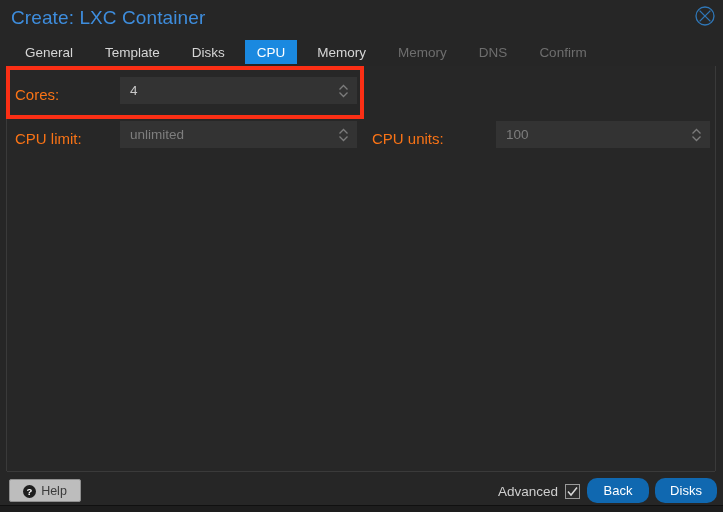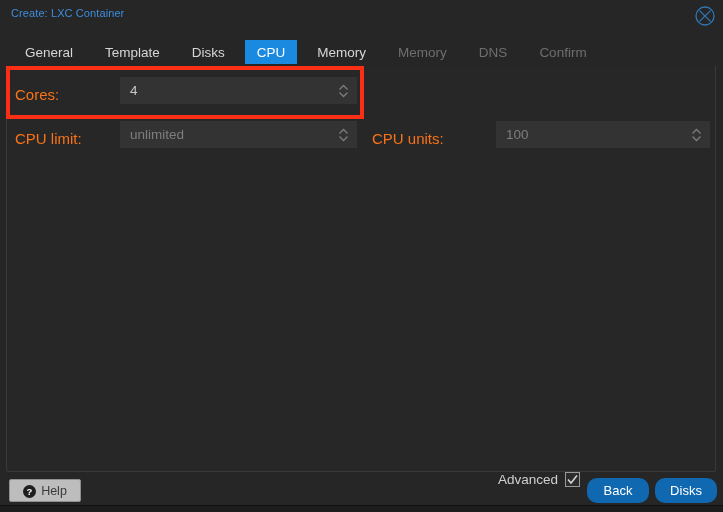--- a/index.html
+++ b/index.html
@@ -41,21 +41,21 @@
   
   .titlebar {
     position: absolute;
     left: 0; top: 0;
     width: 723px; height: 32px;
     background: #262626;
   }
   .title-text {
     position: absolute;
     left: 11px; top: 7px;
-    font-size: 11px;
+    font-size: 19px;
     color: #3e8ddd;
     letter-spacing: .1px;
     white-space: nowrap;
   }
   .close-btn {
     position: absolute;
     right: 7px; top: 5px;
     width: 22px; height: 22px;
     cursor: pointer;
   }
@@ -196,21 +196,21 @@
     font-size: 12.5px;
     color: #3b3b3b;
   }
   .help-icon {
     width: 13px; height: 13px;
     flex: 0 0 auto;
   }
 
   .advanced-wrap {
     position: absolute;
-    right: 143px; top: 0;
+    right: 143px; top: 12px;
     display: flex;
     align-items: center;
     gap: 7px;
     cursor: pointer;
   }
   .advanced-label {
     font-size: 13.5px;
     color: #cfcfcf;
     white-space: nowrap;
   }

